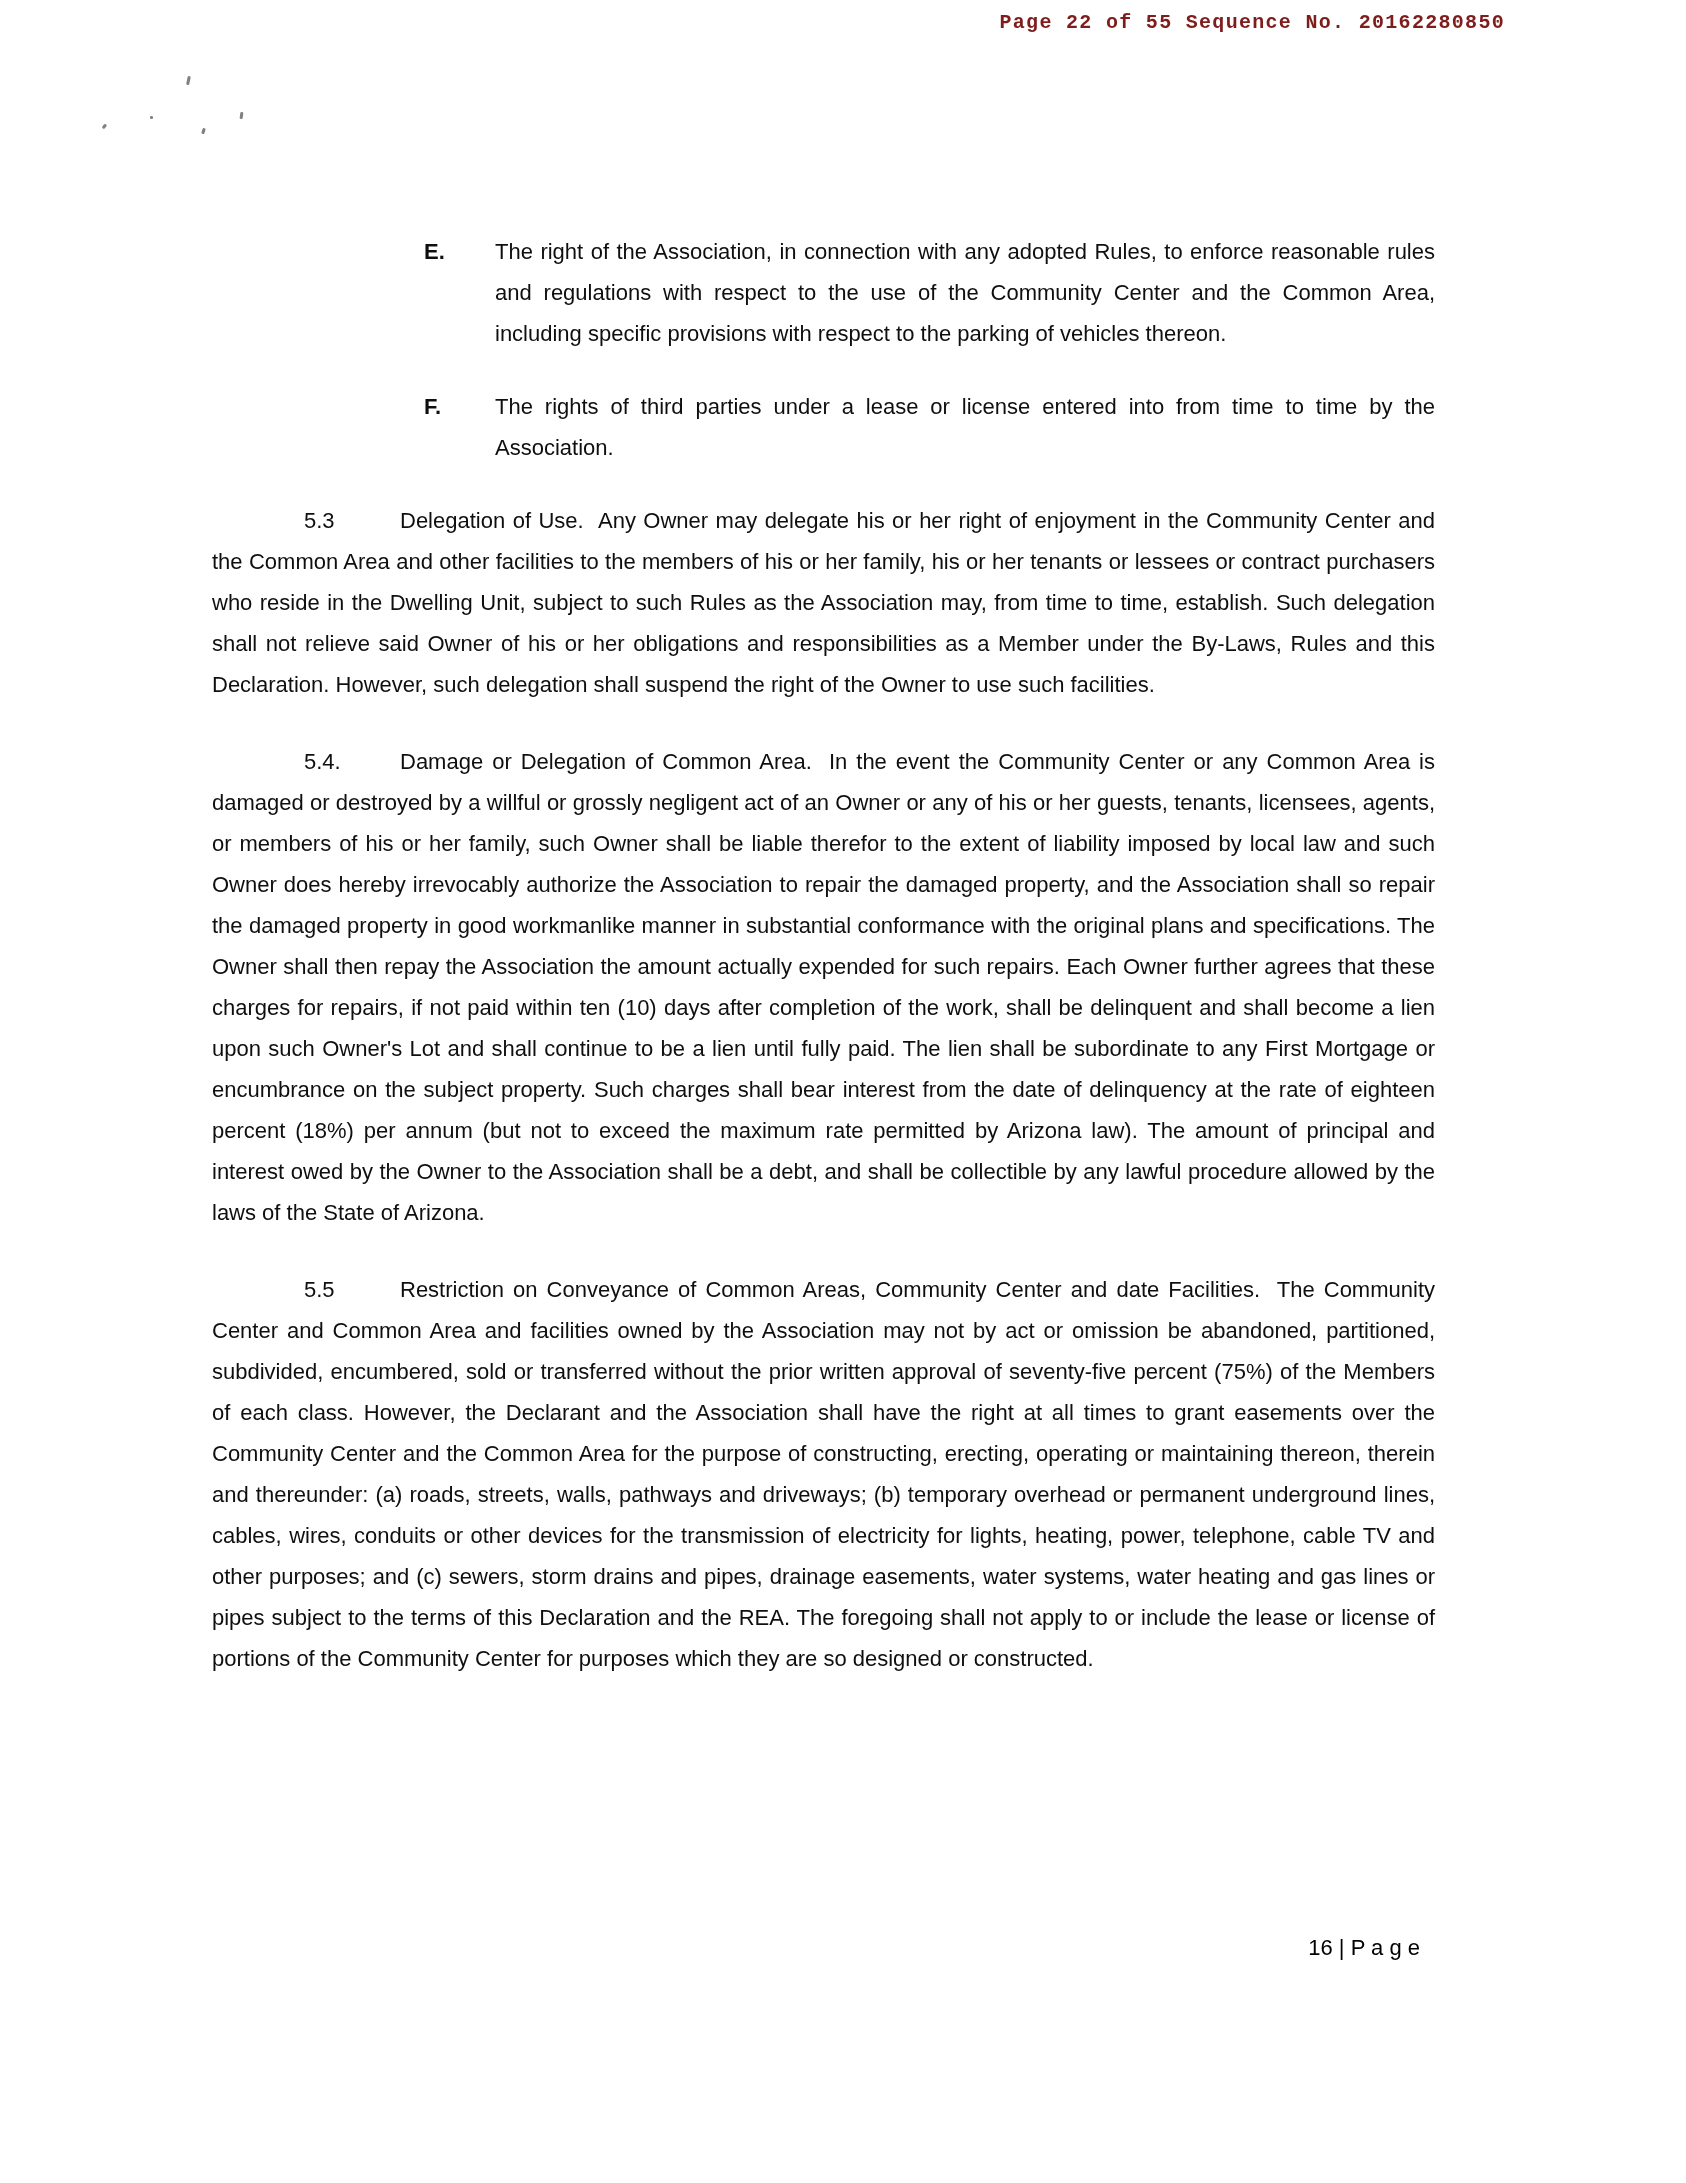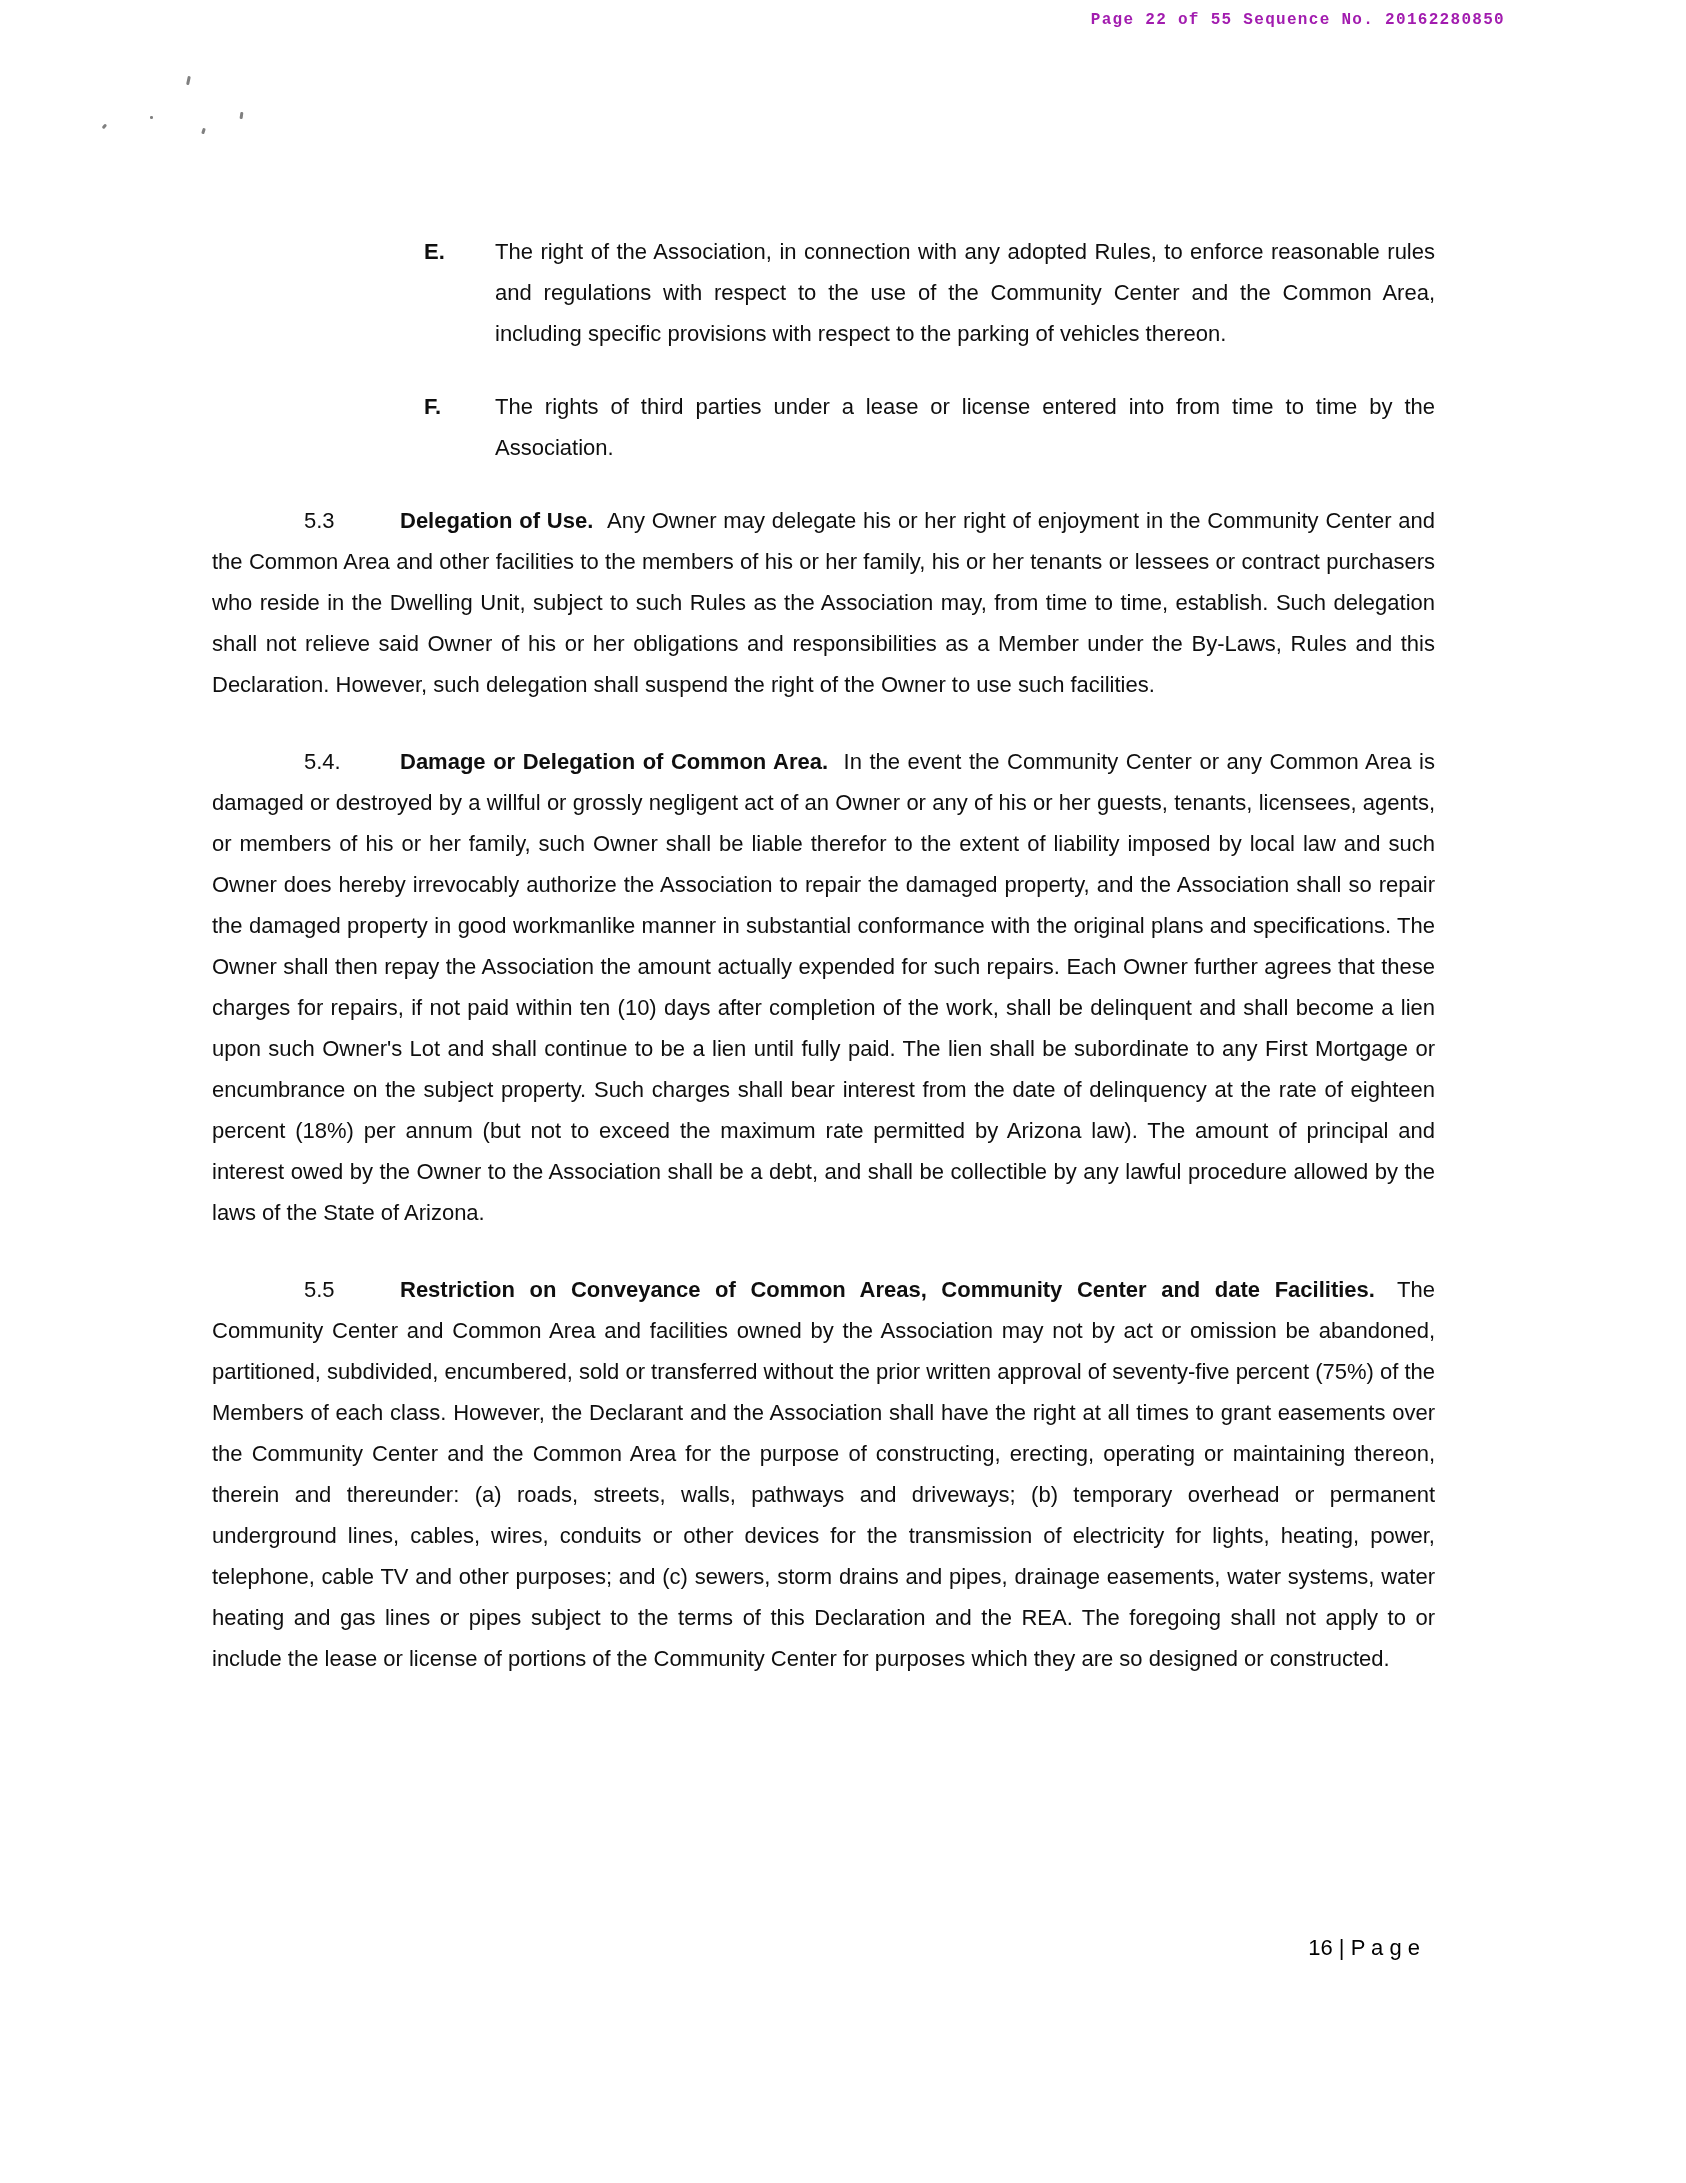--- a/index.html
+++ b/index.html
@@ -14,23 +14,23 @@
     color: #111111;
   }
 
   
   .page-header {
     position: absolute;
     top: 10.5px;
     right: 182px;
     font-family: "Liberation Mono", "DejaVu Sans Mono", monospace;
     font-weight: bold;
-    font-size: 16px;
+    font-size: 20px;
     letter-spacing: 1.3px;
-    color: #a21caf;
+    color: #7f1d1d;
     white-space: nowrap;
   }
 
   
   .speck {
     position: absolute;
     background: #555;
     opacity: 0.75;
     border-radius: 1.3px;
   }
@@ -74,21 +74,21 @@
     text-indent: 92px;
     text-align: justify;
   }
   .section-number {
     font-weight: normal;
     display: inline-block;
     width: 96px;
     text-indent: 0;
   }
   .section-title {
-    font-weight: bold;
+    font-weight: normal;
     margin-right: 8px;
     margin-top: 44px;
   }
 
   .page-footer {
     position: absolute;
     top: 1935px;
     right: 267px;
     font-size: 22px;
     color: #000000;

